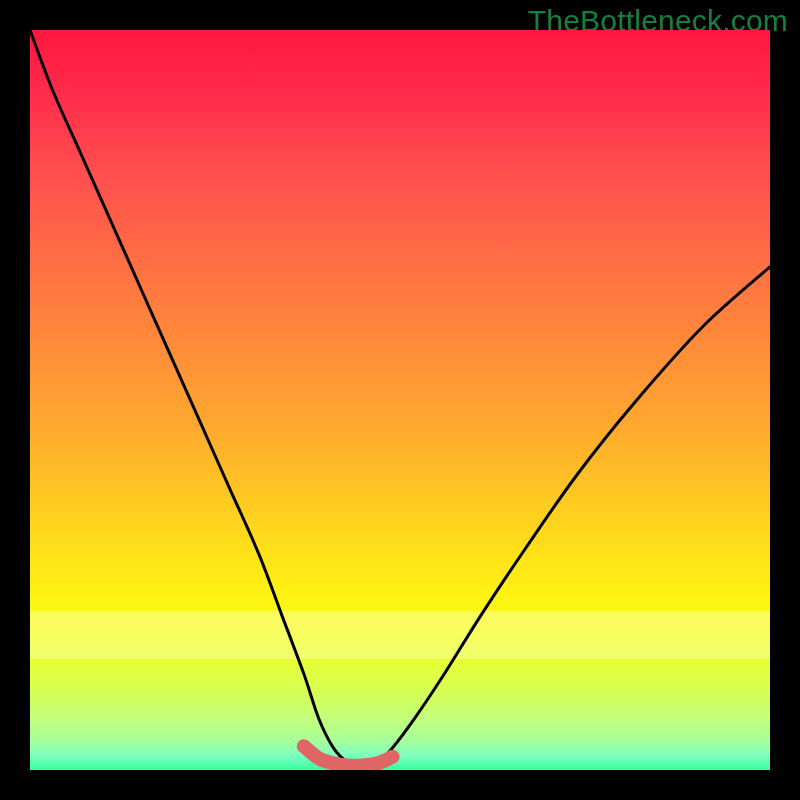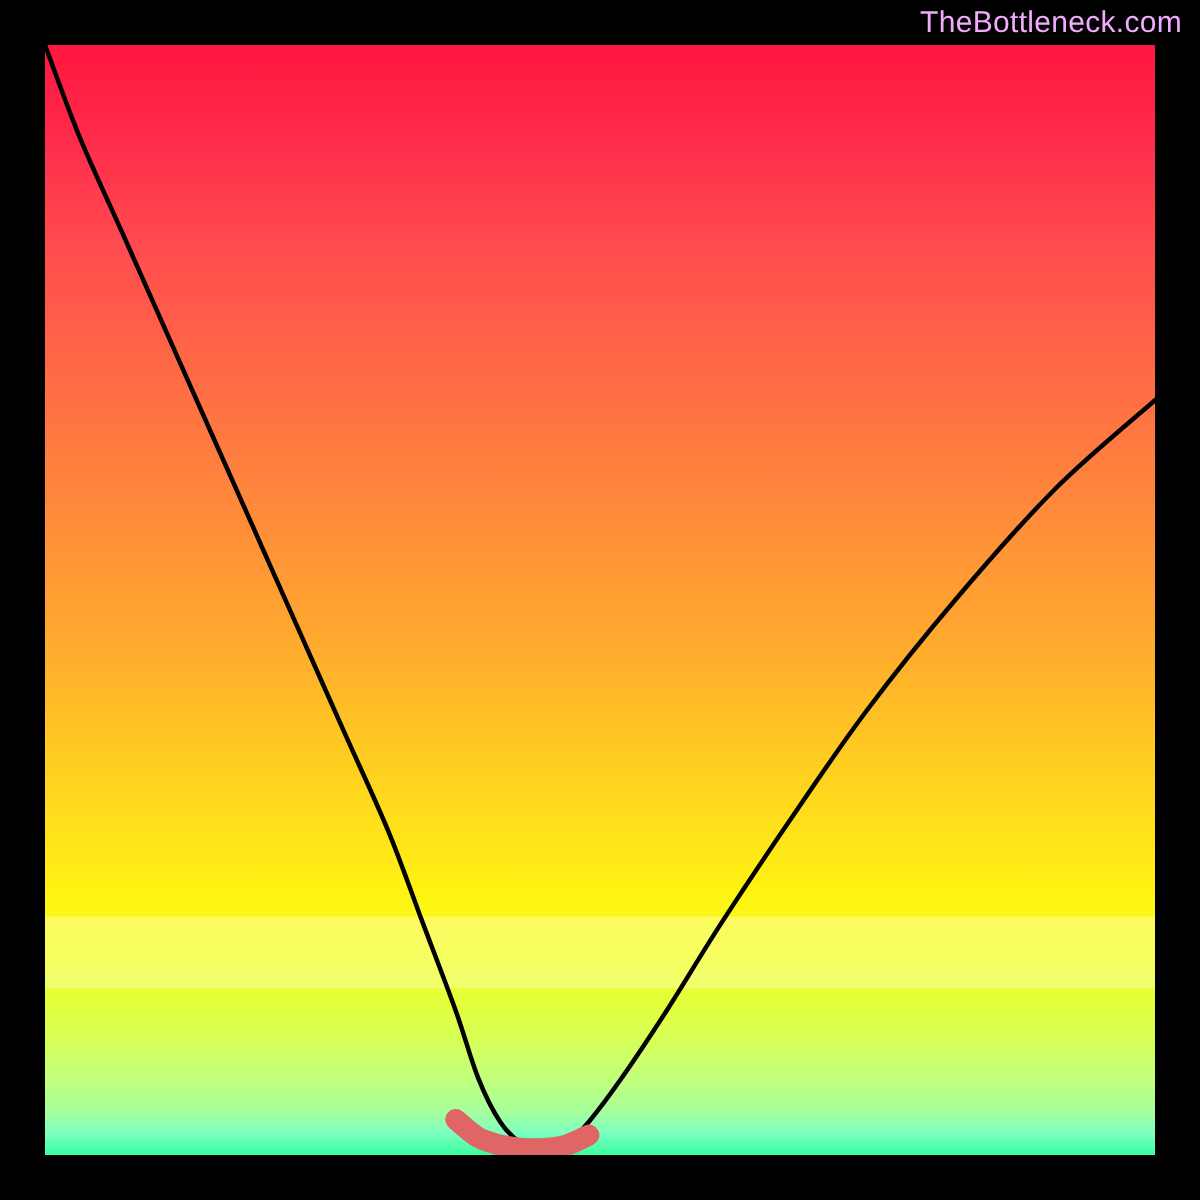--- a/index.html
+++ b/index.html
@@ -61,22 +61,22 @@
   svg.curves {
     position: absolute;
     inset: 0;
     width: 100%;
     height: 100%;
   }
   .watermark {
     position: absolute;
     top: 4px;
     right: 12px;
-    color: #f0abfc;
-    font-size: 20px;
+    color: #15803d;
+    font-size: 30px;
     letter-spacing: 0.2px;
     user-select: none;
   }
 </style>
 </head>
 <body>
 
 <div class="stage">
   <div class="watermark">TheBottleneck.com</div>
 

